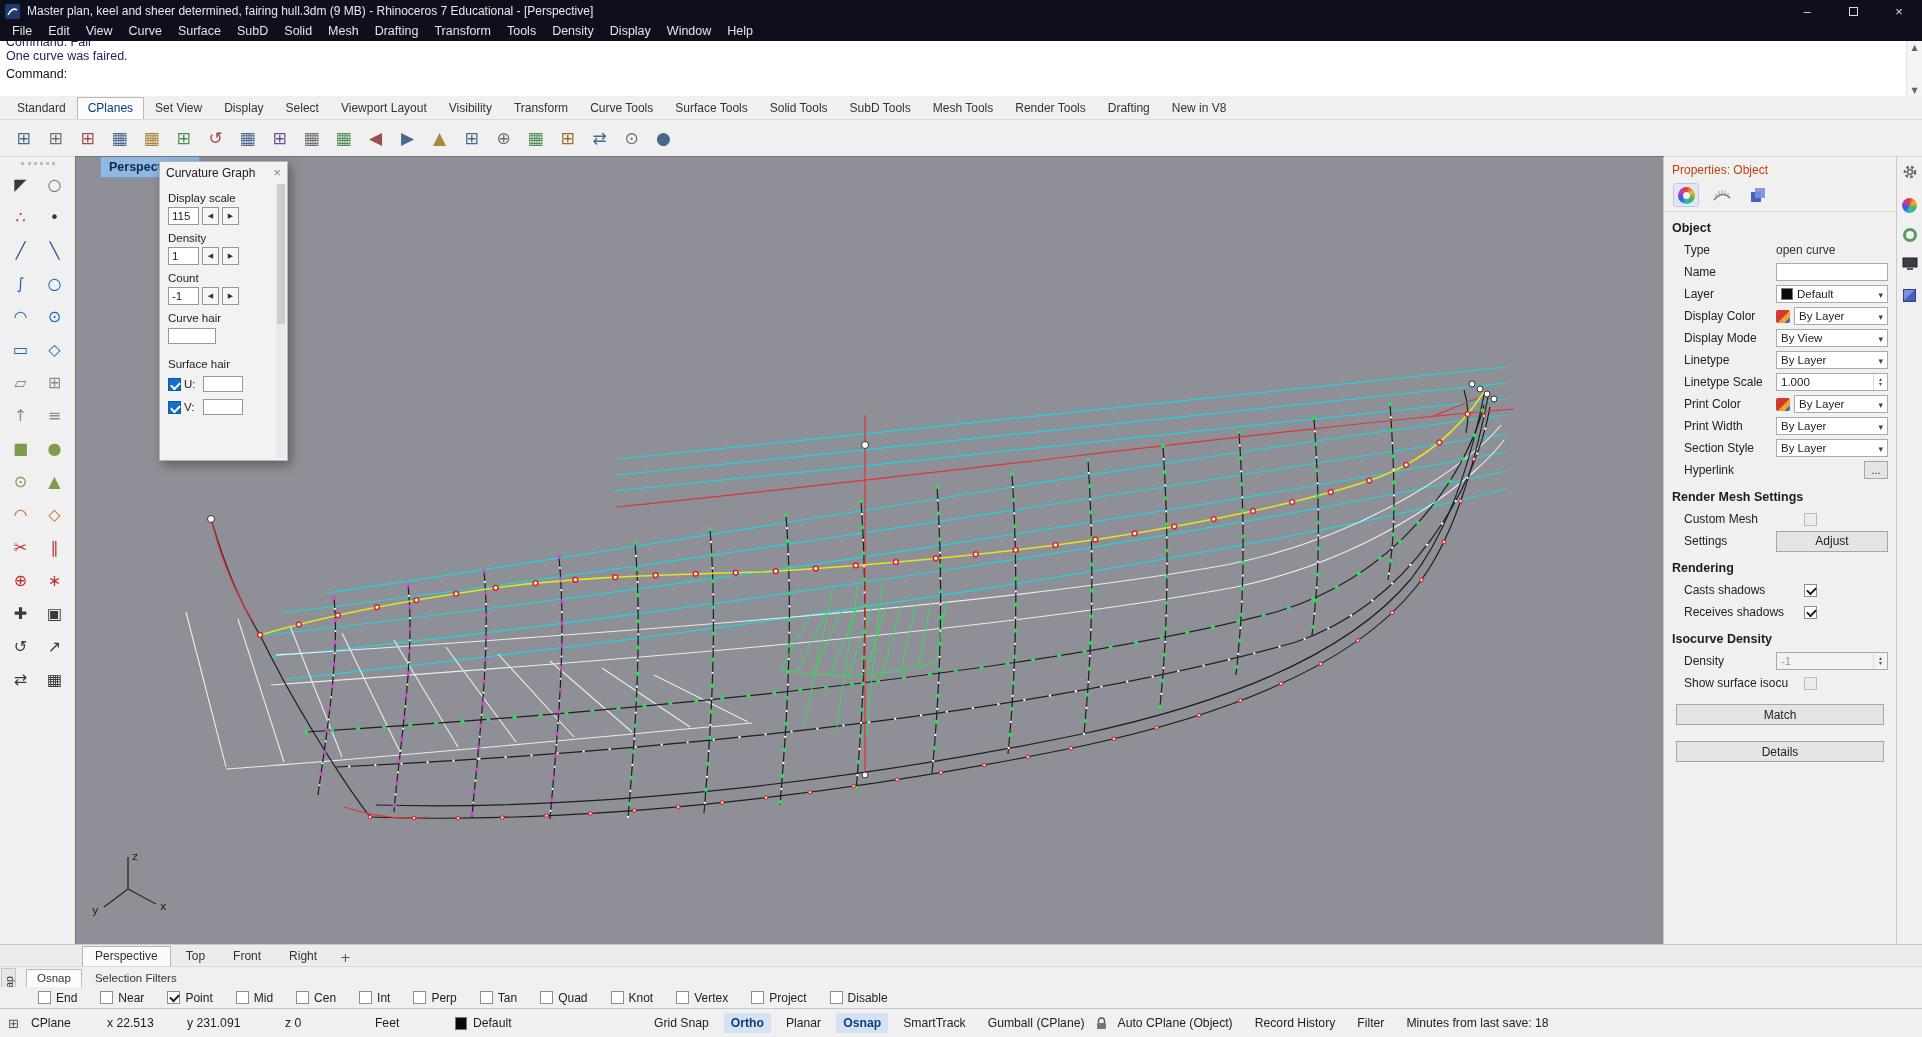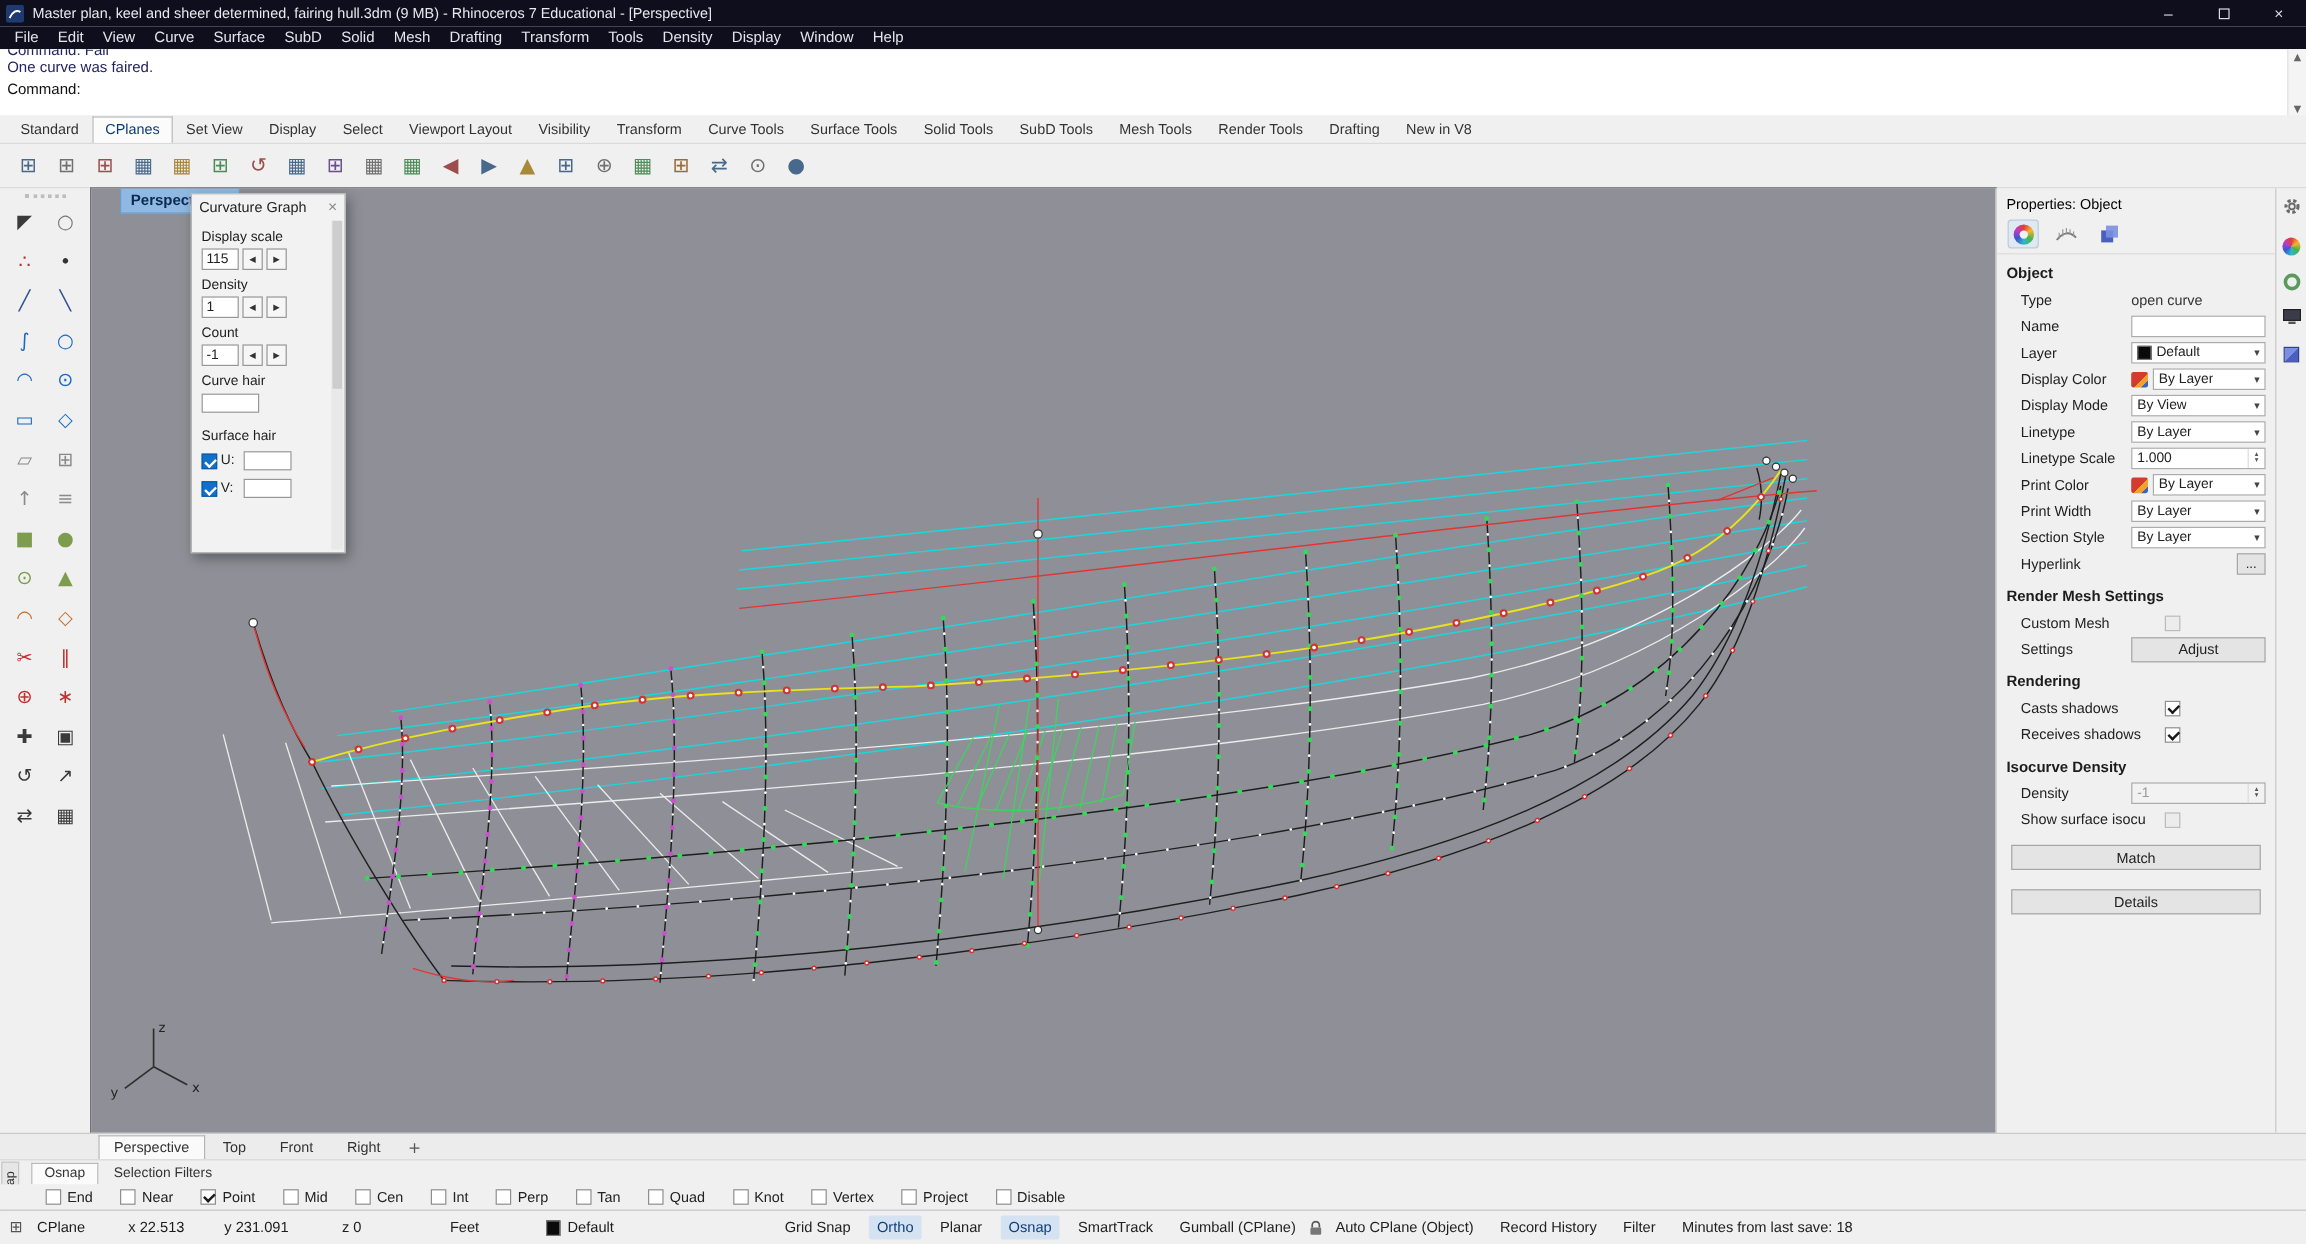--- a/index.html
+++ b/index.html
@@ -66,21 +66,21 @@
   .cg-well{width:48px;height:16px;border:1px solid #979797;background:#fff;margin-top:4px}
   .cg-well.sm{width:40px;margin-top:0}
   .cg-ul{width:16px}
   .cbb{width:13px;height:13px;background:#1270c9;border:1px solid #0d5aa3;position:relative;display:inline-block;flex:0 0 13px}
   .cbb::after{content:"";position:absolute;left:2px;top:3px;width:7px;height:4px;border-left:2px solid #fff;border-bottom:2px solid #fff;transform:rotate(-45deg)}
   .cg-scroll{position:absolute;right:1px;top:22px;bottom:2px;width:10px;background:#e9e9e9}
   .cg-thumb{position:absolute;left:1px;top:0;width:8px;height:140px;background:#cdcdcd}
 
   
   .panel{position:absolute;left:1663px;top:157px;width:233px;bottom:93px;background:#f0f0f0;border-left:1px solid #c9c9c9;font-size:12px}
-  .panel-header{padding:6px 8px 3px;color:#000000}
+  .panel-header{padding:6px 8px 3px;color:#c2410c}
   .ptabs{display:flex;gap:12px;padding:4px 10px 5px;border-bottom:1px solid #dcdcdc;align-items:center}
   .ptab{display:flex;align-items:center;justify-content:center;width:24px;height:22px;border-radius:2px}
   .ptab.on{background:#e0e8f2;outline:1px solid #b9cade}
   .icon-ring{width:17px;height:17px;border-radius:50%;background:conic-gradient(#e23c3c,#f5b52e,#46b44a,#2eb8c8,#3b56d0,#bb3cc6,#e23c3c);position:relative}
   .icon-ring::after{content:"";position:absolute;inset:5px;background:#f0f0f0;border-radius:50%}
   .psection{font-weight:bold;font-size:12.5px;padding:9px 8px 4px;color:#1c1c1c}
   .prow{display:flex;align-items:center;height:22px;padding:0 8px 0 20px}
   .plabel{flex:0 0 92px;color:#222;white-space:nowrap;overflow:hidden}
   .plabel.w{flex:0 0 120px}
   .pvaltext{color:#333}
@@ -130,21 +130,21 @@
   .sb-icon{margin-left:8px;color:#555;font-family:"DejaVu Sans",sans-serif;font-size:13px}
   .sb-icon::before{content:"⊞"}
   .sb-it{display:inline-block}
   .sb-cplane{margin-left:12px;width:76px}
   .sb-x{width:80px}.sb-y{width:98px}.sb-z{width:90px}.sb-units{width:64px}
   .sb-layer{margin-left:16px;display:flex;align-items:center;gap:6px;width:120px}
   .sw-sm{width:13px;height:13px}
   .tgs{display:flex;align-items:center;gap:8px}
   .tgs.first{margin-left:72px}
   .tg{padding:3px 7px;border-radius:2px;color:#222}
-  .tg.on{font-weight:normal;color:#0f3e7c;background:#d5e2f1}
+  .tg.on{font-weight:bold;color:#0f3e7c;background:#d5e2f1}
   .lock{display:flex;align-items:center;margin:0 4px}
 </style>
 </head>
 <body>
 
 <div class="titlebar">
   <span class="app-icon">
     <svg width="15" height="15">
         <rect width="15" height="15" rx="2" fill="#1e3a6e"></rect>
         <path d="M3,11 Q7,3 12,6" stroke="#fff" stroke-width="1.6" fill="none"></path>

